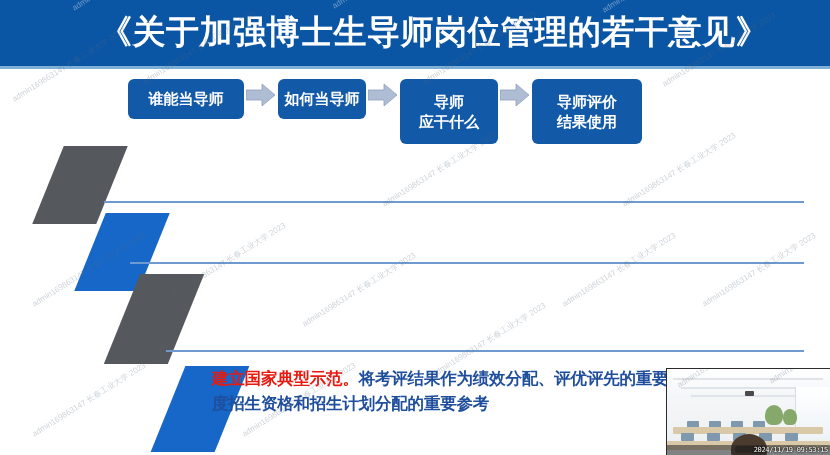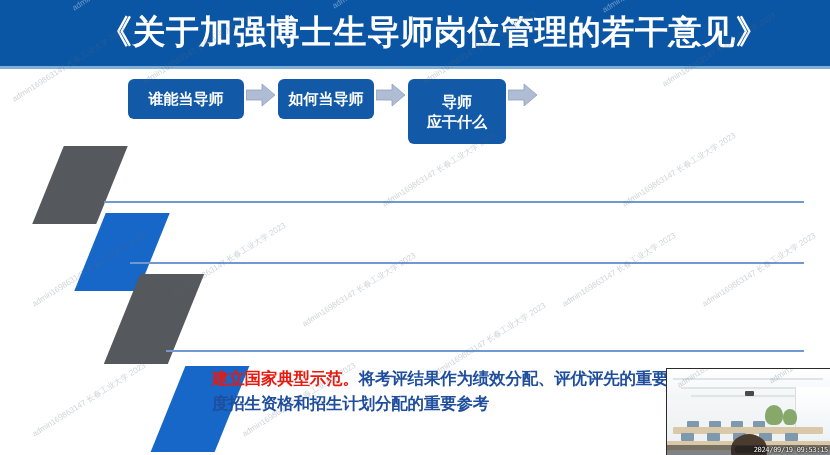--- a/index.html
+++ b/index.html
@@ -71,21 +71,21 @@
     justify-content: center;
     text-align: center;
     line-height: 20px;
     height: 65px;
     white-space: nowrap;
     box-sizing: border-box;
     padding: 0 10px;
   }
   .flow-box.one-line { height: 40px; }
   .flow-box.w1 { width: 116px; }
-  .flow-box.w2 { width: 96px; }
+  .flow-box.w2 { width: 88px; }
   .flow-box.w3 { width: 98px; }
   .flow-box.w4 { width: 110px; }
 
   .flow-arrow {
     width: 34px;
     height: 32px;
     display: flex;
     align-items: center;
     justify-content: center;
     flex: 0 0 auto;
@@ -261,20 +261,24 @@
       <span>导师</span>
       <span>应干什么</span>
     </div>
 
     <div class="flow-arrow">
       <svg width="30" height="26" viewBox="0 0 30 26" aria-hidden="true">
         <polygon points="0,8 16,8 16,2 29,13 16,24 16,18 0,18" fill="#aebcd4" stroke="#8fa0bd" stroke-width="0.8"></polygon>
       </svg>
     </div>
 
+    <div class="flow-box w4">
+      <span>导师评价</span>
+      <span>结果使用</span>
+    </div>
   </div>
 
   <div class="deco gray" style="left:48px;  top:146px;"></div>
   <div class="deco blue" style="left:90px;  top:213px;"></div>
   <div class="deco gray" style="left:122px; top:274px; height:90px;"></div>
   <div class="deco blue" style="left:168px; top:366px; height:86px;"></div>
 
   <div class="divider" style="left:104px; top:201px; width:700px;"></div>
 
   <div class="divider" style="left:130px; top:262px; width:674px;"></div>
@@ -323,16 +327,16 @@
       <div class="chair" style="left:92px; top:64px; width:13px; height:8px;"></div>
       <div class="chair" style="left:118px;top:64px; width:13px; height:8px;"></div>
 
       <div class="desk" style="left:0px;  top:72px; width:163px; height:9px;"></div>
 
       <div class="head"></div>
       <div class="strip"></div>
       <div class="wm" style="left:8px; top:12px;">admin169863147 长春工业大学 2023</div>
       <div class="wm" style="left:100px; top:8px;">admin169863147 长春工业大学 2023</div>
     </div>
-    <div class="timestamp">2024/09/19 09:53:15</div>
+    <div class="timestamp">2024/11/19 09:53:15</div>
   </div>
 
 </div>
 
 </body></html>

